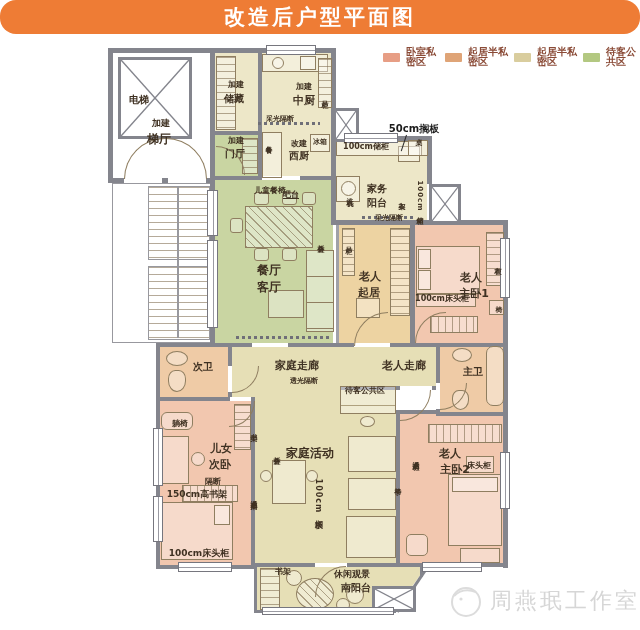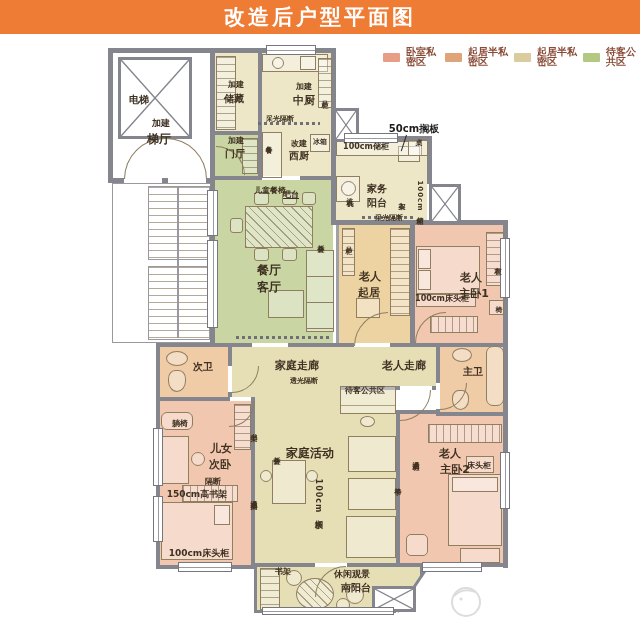--- a/index.html
+++ b/index.html
@@ -1,20 +1,20 @@
 <!DOCTYPE html>
 <html><head>
 <meta charset="utf-8">
 <style>
   html,body{margin:0;padding:0;background:#fff;}
   .canvas{position:relative;width:640px;height:630px;background:#fff;overflow:hidden;
           font-family:"DejaVu Sans",sans-serif;}
   .titlebar{position:absolute;left:0;top:0;width:640px;height:34px;display:flex;
             align-items:center;justify-content:center;color:#fff;font-size:21px;
-            font-weight:bold;letter-spacing:3px;}
+            font-weight:bold;letter-spacing:3px;border-radius:16px;}
   .legend{position:absolute;left:383px;top:51px;display:flex;flex-direction:row;gap:5px;}
   .legend-row{display:flex;align-items:center;height:12px;}
   .legend-swatch{width:25px;height:9px;margin-right:6px;border-radius:1px;}
   .legend-label{font-size:10px;font-weight:600;color:#8a4a36;line-height:1;}
   .room{position:absolute;z-index:1;}
   .z-pink{background:#F2C7AF;} .z-tan{background:#EFCBA6;} .z-gold{background:#EDD3A2;}
   .z-khaki{background:#E6DFB6;} .z-pale{background:#EDE7C8;} .z-green{background:#C9D5A2;}
   .wall{position:absolute;background:#84858D;z-index:2;}
   .pwall{position:absolute;background:#A0A1A8;z-index:2;}
   .dash{position:absolute;z-index:3;background:repeating-linear-gradient(90deg,#6f6f78 0 3px,transparent 3px 6px);}
@@ -329,15 +329,16 @@
       <div class="lbl" style="left: 352px; top: 574px; font-size: 9px;">休闲观景</div>
       <div class="lbl" style="left: 356px; top: 588px; font-size: 10px;">南阳台</div>
     </div>
 
   <div class="watermark" style="left:446px;top:583px">
     <svg width="40" height="36">
       <circle cx="20" cy="19" r="14" fill="none" stroke="#dcdcdc" stroke-width="2"></circle>
       <path d="M8 13 Q17 4 30 9" fill="none" stroke="#dcdcdc" stroke-width="2"></path>
       <circle cx="15" cy="16" r="1.6" fill="#dcdcdc"></circle>
     </svg>
+    <span class="watermark-text">周燕珉工作室</span>
   </div>
 
 </div>
 
 </body></html>

